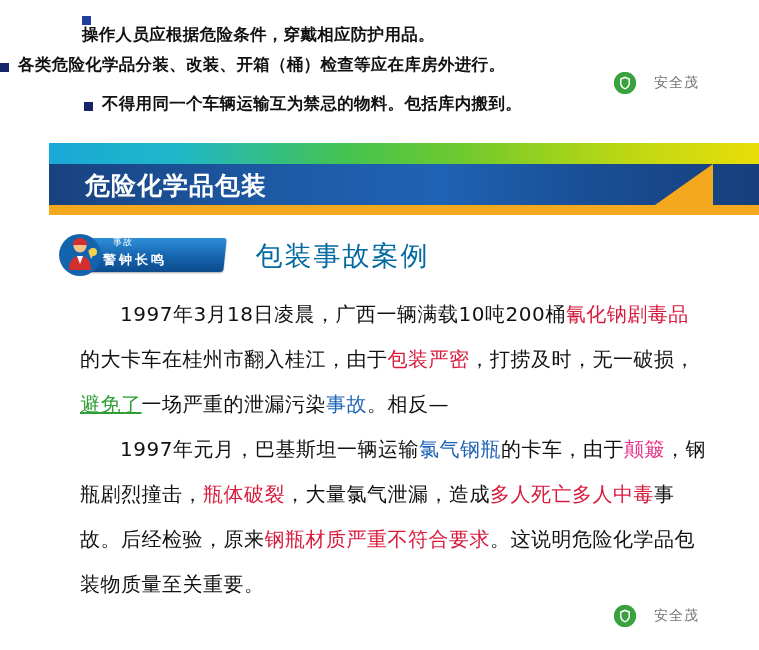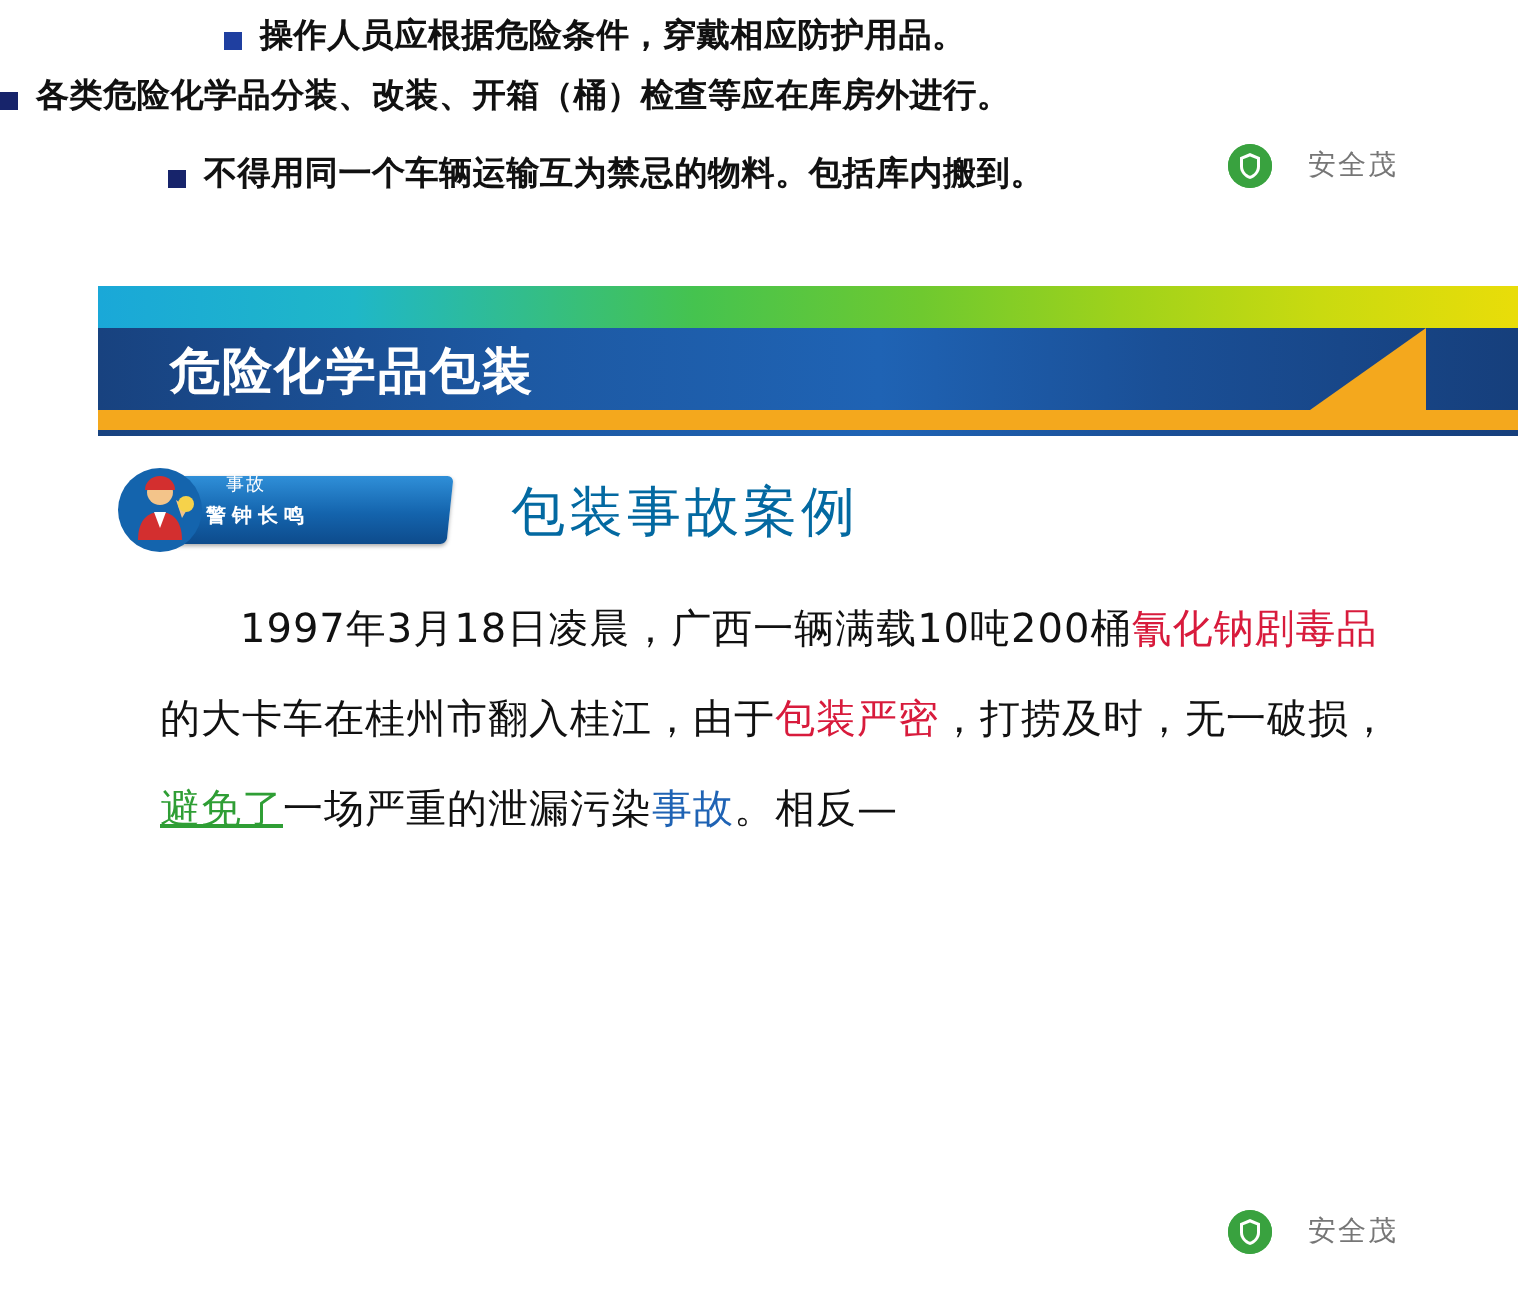--- a/index.html
+++ b/index.html
@@ -21,21 +21,21 @@
     left: 0;
     top: 0;
     width: 759px;
     padding-top: 8px;
   }
   .bullet-row {
     display: flex;
     align-items: flex-start;
     margin-bottom: 9px;
   }
-  .bullet-row.r1 { padding-left: 112px; }
+  .bullet-row.r1 { padding-left: 82px; flex-direction: column; }
   .bullet-row.r2 { }
   .bullet-row.r3 { padding-left: 84px; margin-top: 19px; }
 
   .sq {
     width: 9px;
     height: 9px;
     background: #1f3fa0;
     margin-top: 8px;
     margin-right: 9px;
     flex: 0 0 auto;
@@ -65,21 +65,21 @@
     top: 0;
     width: 710px;
     height: 21px;
     background: linear-gradient(90deg,#1aa8d8 0%, #1fb7c8 18%, #45c34f 42%, #6fc92f 58%, #9fd21b 72%, #c9da10 86%, #e9dd09 100%);
   }
   .banner-main {
     position: absolute;
     left: 49px;
     top: 21px;
     width: 710px;
-    height: 54px;
+    height: 41px;
     background: linear-gradient(90deg,#18427f 0%, #1d59a3 30%, #1f63b4 55%, #1a4f96 75%, #163f7c 100%);
   }
   .banner-title {
     position: absolute;
     left: 36px;
     top: 5px;
     color: #ffffff;
     font-family: "DejaVu Sans", sans-serif;
     font-weight: bold;
     font-size: 25px;
@@ -132,21 +132,21 @@
     font-size: 9px;
     letter-spacing: 1px;
   }
   .badge-main {
     position: absolute;
     left: 46px;
     top: 19px;
     color: #ffffff;
     font-family: "DejaVu Sans", sans-serif;
     font-weight: bold;
-    font-size: 10px;
+    font-size: 13px;
     letter-spacing: 3px;
     white-space: nowrap;
   }
   .badge-figure {
     position: absolute;
     left: 0;
     top: 0;
     width: 46px;
     height: 46px;
   }
@@ -262,20 +262,23 @@
   <span class="badge-sub">事故</span>
   <span class="badge-main">警钟长鸣</span>
 </div>
 
 <div class="case-heading">包装事故案例</div>
 
 <div class="body-text">
   <div class="para">
     <span>1997年3月18日凌晨，广西一辆满载10吨200桶</span><span class="hl-red">氰化钠剧毒品</span><span>的大卡车在桂州市翻入桂江，由于</span><span class="hl-red">包装严密</span><span>，打捞及时，无一破损，</span><span class="hl-green u">避免了</span><span>一场严重的泄漏污染</span><span class="hl-blue">事故</span><span>。相反—</span>
   </div>
+  <div class="para">
+    <span>1997年元月，巴基斯坦一辆运输</span><span class="hl-blue">氯气钢瓶</span><span>的卡车，由于</span><span class="hl-pink">颠簸</span><span>，钢瓶剧烈撞击，</span><span class="hl-red">瓶体破裂</span><span>，大量氯气泄漏，造成</span><span class="hl-red">多人死亡多人中毒</span><span>事故。后经检验，原来</span><span class="hl-red">钢瓶材质严重不符合要求</span><span>。这说明危险化学品包装物质量至关重要。</span>
+  </div>
 </div>
 
 <div class="wm wm-2">
   <span class="wm-circle">
     <svg width="22" height="22" viewBox="0 0 22 22" style="position:absolute;left:0;top:0">
       <circle cx="11" cy="11" r="11" fill="#2f9e35"></circle>
       <path d="M11 4.5 L16 6.6 L16 11.2 C16 14.2 13.8 16.5 11 17.5 C8.2 16.5 6 14.2 6 11.2 L6 6.6 Z" fill="#ffffff"></path>
       <path d="M11 6.2 L14.5 7.6 L14.5 11.2 C14.5 13.4 13 15.1 11 15.9 C9 15.1 7.5 13.4 7.5 11.2 L7.5 7.6 Z" fill="#2f9e35"></path>
     </svg>
   </span>

